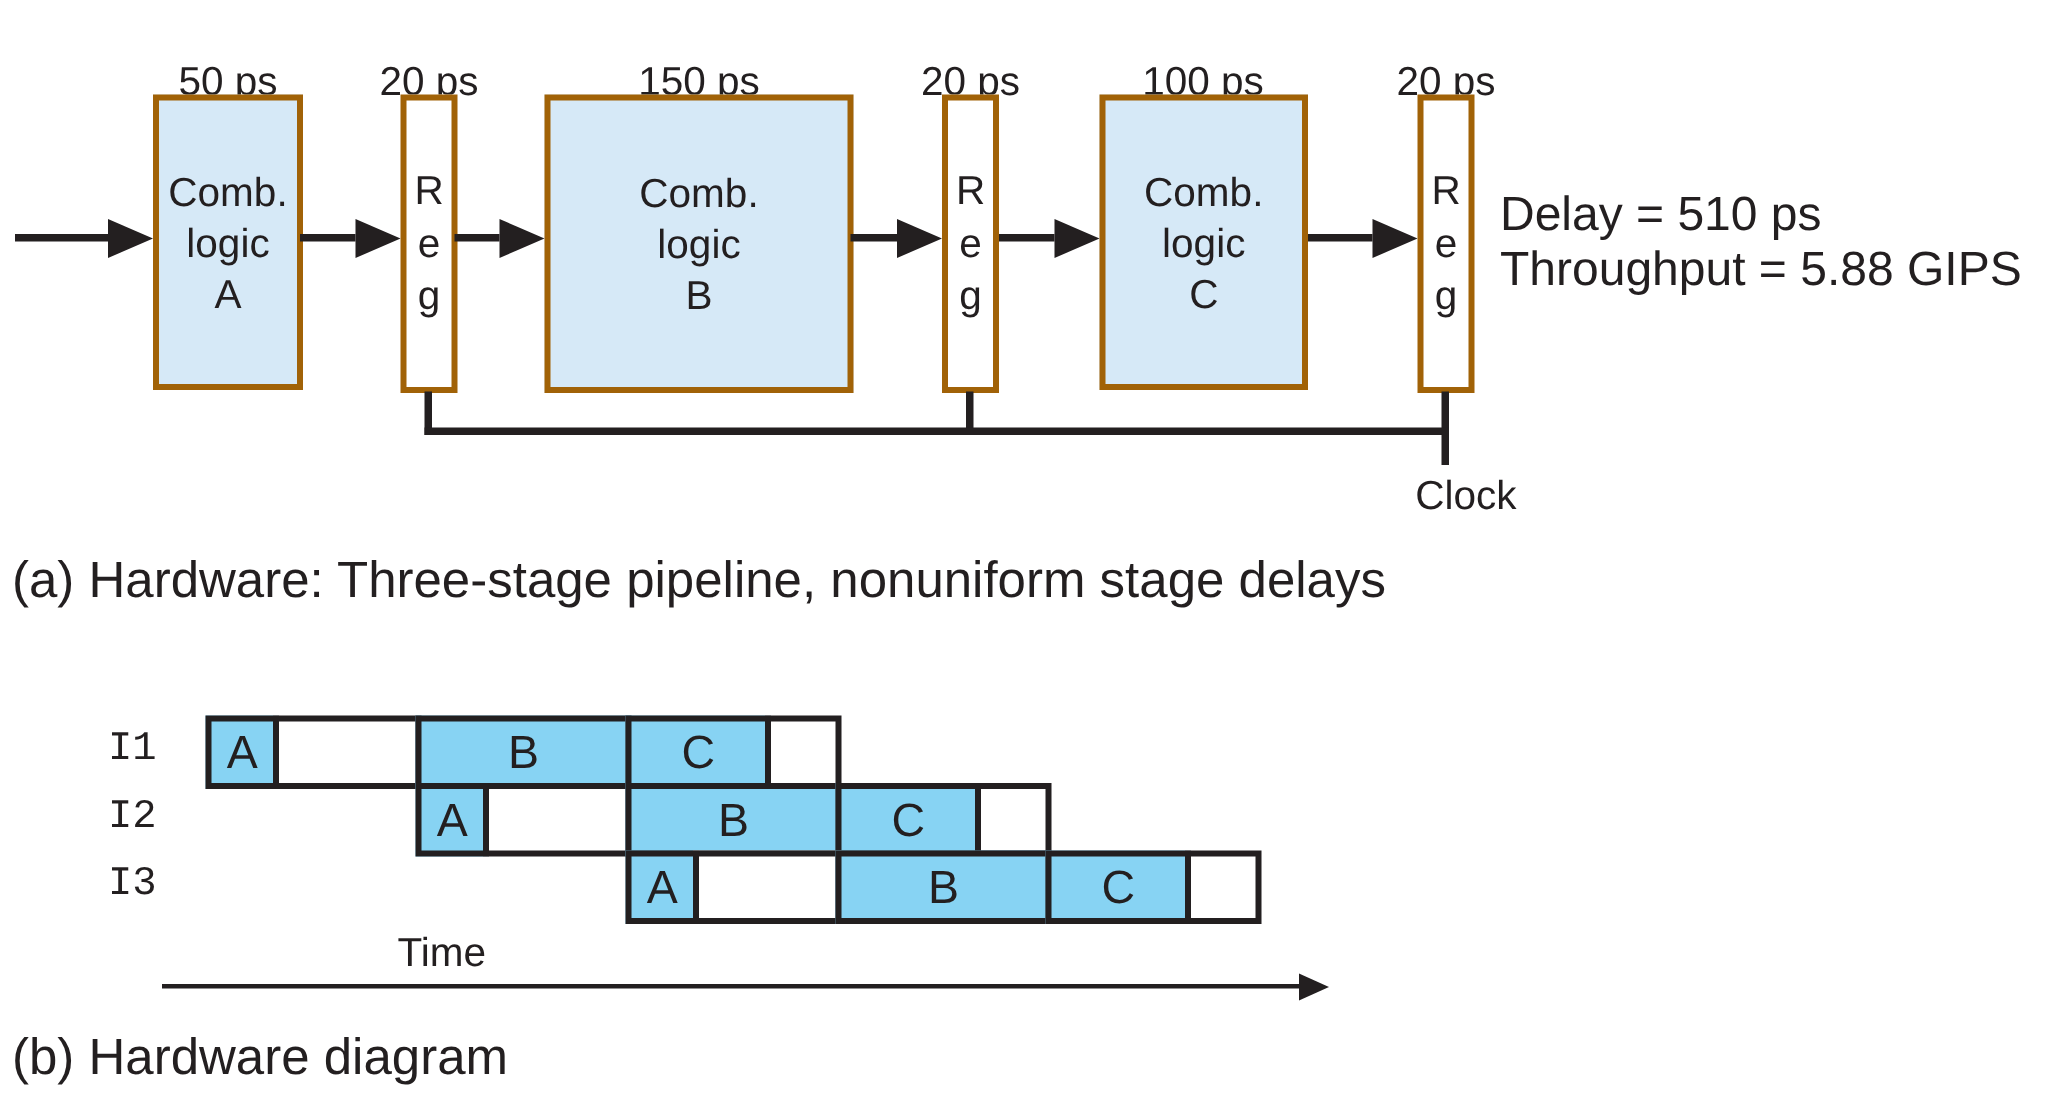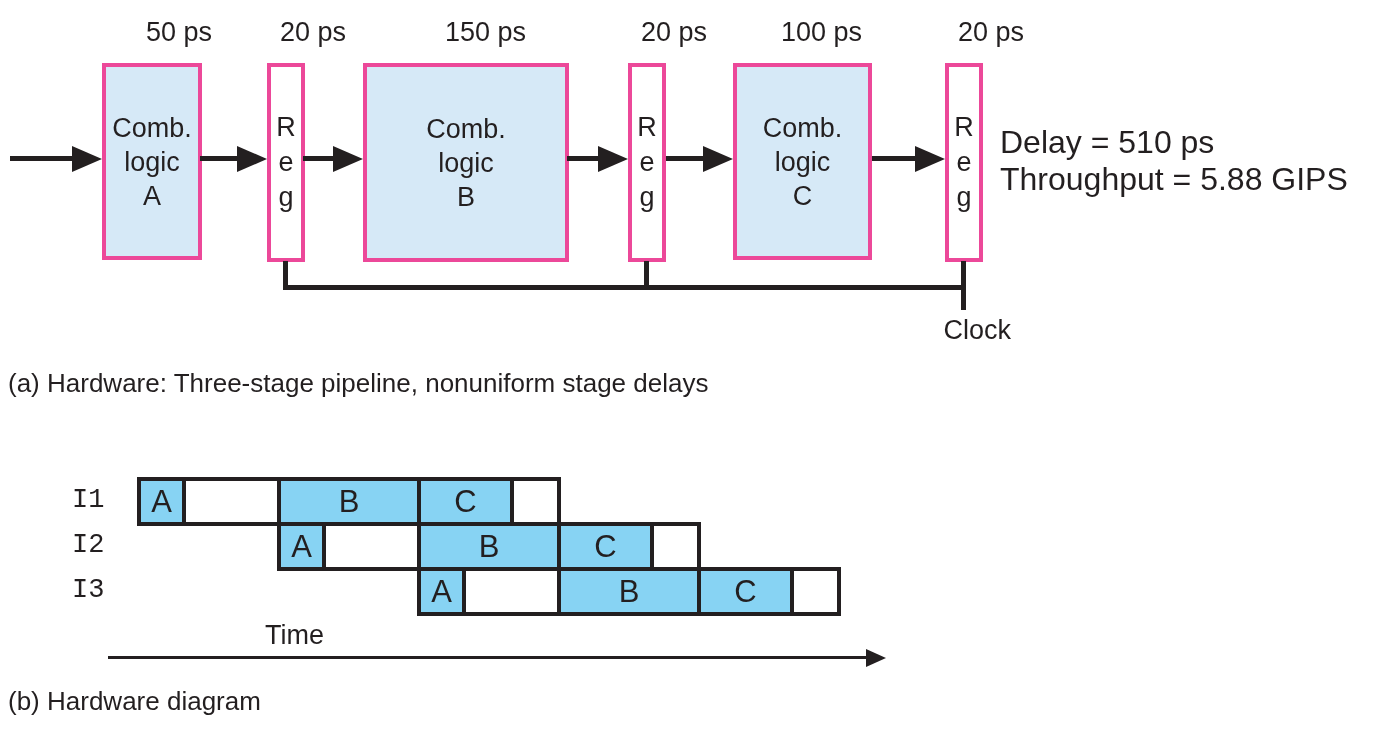--- a/index.html
+++ b/index.html
@@ -3,39 +3,39 @@
 <meta charset="utf-8">
 <style>
   html,body{margin:0;padding:0;background:#fff;}
   #canvas{
     position:relative;width:1376px;height:738px;background:#ffffff;
     font-family:"Liberation Sans", sans-serif;color:#231f20;overflow:hidden;
   }
   
   .hwbox{
     position:absolute;top:63px;height:199px;box-sizing:border-box;
-    border:4px solid #ec4899;display:flex;align-items:center;justify-content:center;
+    border:4px solid #a16207;display:flex;align-items:center;justify-content:center;
     text-align:center;font-size:27px;line-height:34px;white-space:pre-line;
   }
   .logic{background:#d6e9f7;}
   .reg{background:#ffffff;line-height:35px;}
   .pslabel{
-    position:absolute;top:17px;width:120px;text-align:right;
+    position:absolute;top:39px;width:120px;text-align:center;
     font-size:27px;line-height:30px;white-space:nowrap;
   }
   .harrow{position:absolute;top:156px;height:5px;background:#231f20;}
   .harrow::after{
     content:"";position:absolute;right:-30px;top:50%;margin-top:-13px;
     border-left:30px solid #231f20;border-top:13px solid transparent;border-bottom:13px solid transparent;
     width:0;height:0;
   }
   .wire{position:absolute;background:#231f20;}
   .stats{position:absolute;left:1000px;top:124px;font-size:32px;line-height:37px;white-space:nowrap;}
   .clocklabel{position:absolute;left:907px;top:315px;width:104px;text-align:right;font-size:27px;}
-  .caption{position:absolute;left:8px;font-size:26px;white-space:nowrap;}
+  .caption{position:absolute;left:8px;font-size:34px;white-space:nowrap;}
   
   .prow{position:absolute;width:424px;height:49px;}
   .pcell{
     position:absolute;top:0;height:49px;box-sizing:border-box;border:4px solid #231f20;
     display:flex;align-items:center;justify-content:center;font-size:31px;background:#ffffff;
   }
   .pstage{background:#87d3f3;}
   .cA{left:0;width:49px;}
   .cI1{left:45px;width:99px;}
   .cB{left:140px;width:144px;}

